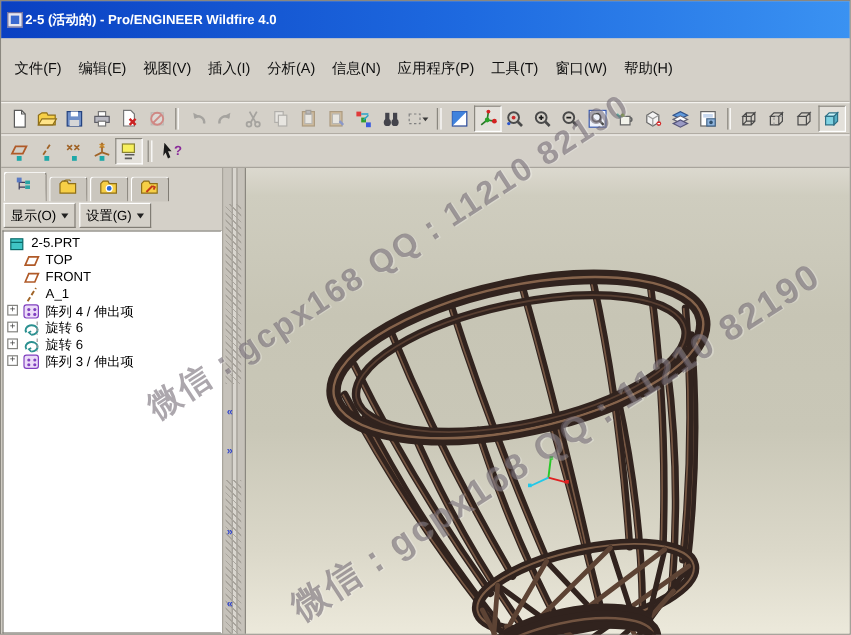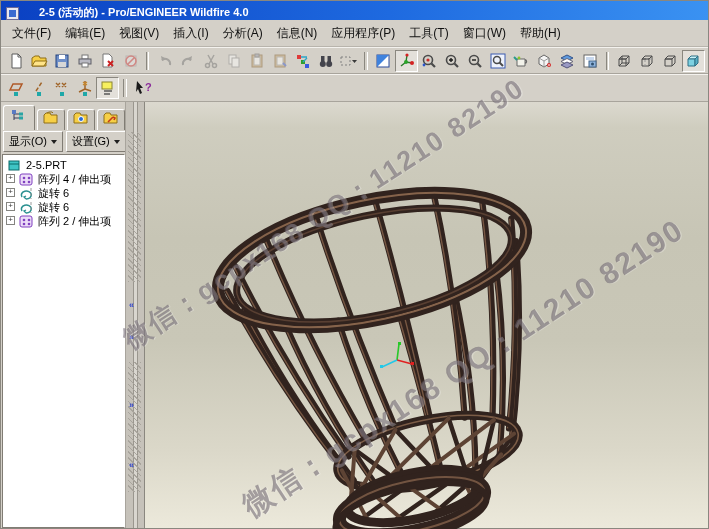--- a/index.html
+++ b/index.html
@@ -1,45 +1,45 @@
 <!DOCTYPE html>
 <html><head>
 <meta charset="utf-8">
 <style>
   html,body{margin:0;padding:0}
   body{width:709px;height:529px;position:relative;overflow:hidden;
        font-family:"Liberation Sans",sans-serif;background:#d4d0c8}
   .window{position:absolute;inset:0;border:1px solid #8a877f;box-sizing:border-box;display:flex;flex-direction:column}
 
   
-  .titlebar{height:19px;background:linear-gradient(90deg,#0a40c2,#1e6ae0 55%,#3a92f2);
-            display:flex;align-items:flex-end;gap:20px;padding:0 5px;color:#fff;
+  .titlebar{height:31px;background:linear-gradient(90deg,#0a40c2,#1e6ae0 55%,#3a92f2);
+            display:flex;align-items:center;gap:2px;padding:0 5px;color:#fff;
             font-size:11px;font-weight:bold;flex:0 0 auto}
   .appicon{width:13px;height:13px;background:#e8e8f0;border:1px solid #6a6a9a;
            display:inline-block;box-sizing:border-box;position:relative}
   .appicon::after{content:"";position:absolute;inset:2px;background:#3a6ad0}
 
   
-  .menubar{height:18px;display:flex;align-items:flex-start;font-size:12px;padding:4px 4px;
+  .menubar{height:18px;display:flex;align-items:flex-end;font-size:12px;padding:17px 4px;
            background:#d4d0c8;border-bottom:1px solid #b8b4ac;flex:0 0 auto}
   .menu-item{padding:1px 7px;white-space:nowrap;color:#101010}
 
   
   .toolbar{display:flex;align-items:center;background:#d4d0c8;padding:0 3px;flex:0 0 auto;
            border-top:1px solid #f4f2ee;border-bottom:1px solid #a8a49c}
   .tb1{height:25px}.tb2{height:26px}
   .sep{width:2px;height:18px;border-left:1px solid #8a877f;border-right:1px solid #fff;margin:0 4px}
   .tbtn{width:23px;height:22px;display:flex;align-items:center;justify-content:center;flex:0 0 auto}
   .tbtn.pressed{border:1px solid;border-color:#8a877f #fff #fff #8a877f;background:#e3e0da;box-sizing:border-box}
   .tbtn.dis{opacity:.45}
   .tbtn svg{display:block}
 
   
   .main{flex:1;display:flex;min-height:0}
-  .nav{width:124px;display:flex;flex-direction:column;background:#d4d0c8;flex:0 0 auto}
+  .nav{width:184px;display:flex;flex-direction:column;background:#d4d0c8;flex:0 0 auto}
   .navtabs{height:26px;display:flex;align-items:flex-end;padding:2px 0 0 2px;gap:2px;flex:0 0 auto}
   .navtab{width:30px;height:20px;border:1px solid;border-color:#fff #807c74 #807c74 #fff;
           border-bottom:none;border-radius:3px 3px 0 0;background:#cac6be;
           display:flex;align-items:center;justify-content:center}
   .navtab.active{height:24px;width:34px;background:#d4d0c8}
   .navbtns{height:21px;display:flex;gap:3px;padding:1px 0 1px 2px;flex:0 0 auto}
   .navbtn{font-size:11px;padding:1px 5px;border:1px solid;border-color:#fff #807c74 #807c74 #fff;
           background:#d4d0c8;display:flex;align-items:center;gap:4px;white-space:nowrap}
   .caret{width:0;height:0;border-left:3px solid transparent;border-right:3px solid transparent;
          border-top:4px solid #202020}
@@ -455,20 +455,38 @@
 
       <div class="tree">
         <div class="trow root">
           <span class="ticon"><svg width="15" height="13">
                 <rect x="2" y="2" width="10" height="9" fill="#3fc4c4" stroke="#0a6a6a"></rect>
                 <path d="M2 5h10" stroke="#0a6a6a"></path>
               </svg></span>
           <span>2-5.PRT</span>
         </div>
         <div class="trow">
+          <span class="ticon"><svg width="15" height="13">
+                <path d="M2 10l3-7h8l-3 7z" fill="none" stroke="#b05a28" stroke-width="1.4"></path>
+              </svg></span>
+          <span>TOP</span>
+        </div>
+        <div class="trow">
+          <span class="ticon"><svg width="15" height="13">
+                <path d="M2 10l3-7h8l-3 7z" fill="none" stroke="#b05a28" stroke-width="1.4"></path>
+              </svg></span>
+          <span>FRONT</span>
+        </div>
+        <div class="trow">
+          <span class="ticon"><svg width="15" height="13">
+                <path d="M4 12L11 1" stroke="#a06428" stroke-width="1.6" stroke-dasharray="4 2"></path>
+              </svg></span>
+          <span>A_1</span>
+        </div>
+        <div class="trow">
           <span class="exp">+</span>
           <span class="ticon"><svg width="15" height="13">
                 <rect x="1" y="1" width="12" height="11" rx="2" fill="#ecdcf8" stroke="#8040c0"></rect>
                 <circle cx="5" cy="5" r="1.3" fill="#8040c0"></circle>
                 <circle cx="10" cy="5" r="1.3" fill="#8040c0"></circle>
                 <circle cx="5" cy="9" r="1.3" fill="#8040c0"></circle>
                 <circle cx="10" cy="9" r="1.3" fill="#8040c0"></circle>
               </svg></span>
           <span>阵列 4 / 伸出项</span>
         </div>
@@ -492,21 +510,21 @@
         </div>
         <div class="trow">
           <span class="exp">+</span>
           <span class="ticon"><svg width="15" height="13">
                 <rect x="1" y="1" width="12" height="11" rx="2" fill="#ecdcf8" stroke="#8040c0"></rect>
                 <circle cx="5" cy="5" r="1.3" fill="#8040c0"></circle>
                 <circle cx="10" cy="5" r="1.3" fill="#8040c0"></circle>
                 <circle cx="5" cy="9" r="1.3" fill="#8040c0"></circle>
                 <circle cx="10" cy="9" r="1.3" fill="#8040c0"></circle>
               </svg></span>
-          <span>阵列 2 / 伸出项</span>
+          <span>阵列 3 / 伸出项</span>
         </div>
       </div>
     </div>
 
     <div class="splitter">
       <div class="groove"></div>
       <div class="hatch" style="top:30px;height:150px"></div>
       <div class="hatch" style="top:260px;height:130px"></div>
       <div class="chev" style="top:200px">«</div>
       <div class="chev" style="top:232px">»</div>

